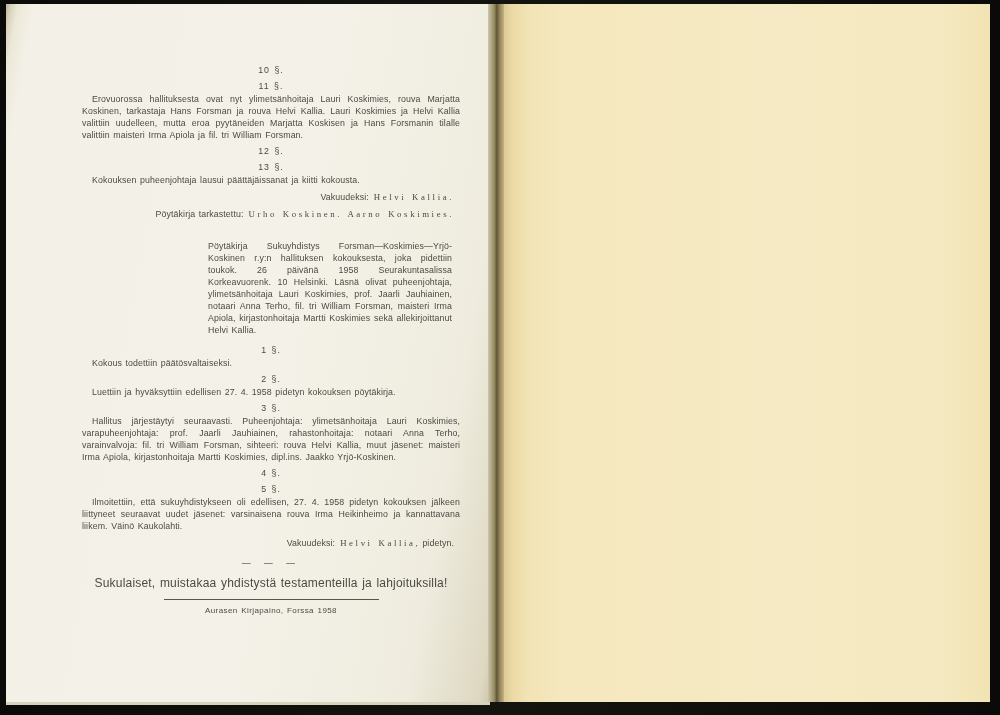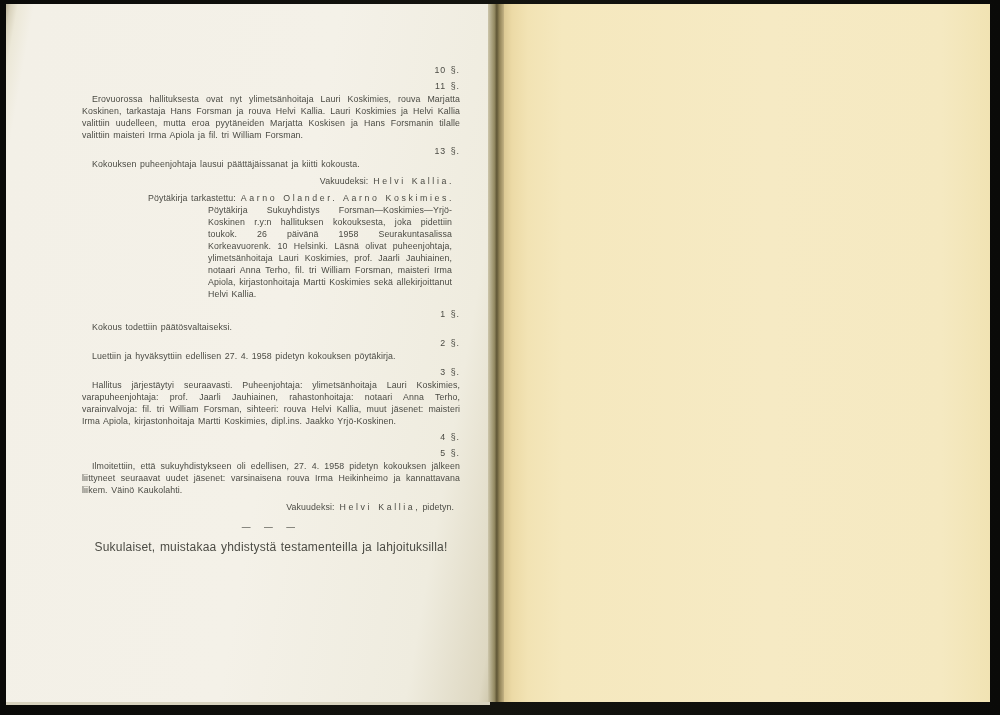--- a/index.html
+++ b/index.html
@@ -26,68 +26,70 @@
     position:absolute; left:504px; top:4px; width:486px; height:698px;
     background:linear-gradient(90deg,#dcc994 0px,#ecdaa6 8px,#f2e3b4 24px,#f5e8be 12%,#f6eac4 55%,#f5e9c1 90%,#f1e3b3 100%);
   }
 
   
   .text-left {
     position:absolute; left:76px; top:56px; width:378px;
     font-size:8.8px; line-height:12px; color:#4b4b44;
     word-spacing:1px; letter-spacing:0.1px;
   }
-  .text-left .mark { text-align:right; letter-spacing:1px; margin:4px 0 1px; }
+  .text-left .mark { text-align:center; letter-spacing:1px; margin:4px 0 1px; }
   .text-left .p { margin:0; text-align:justify; text-indent:10px; }
   .attest { text-align:right; padding-right:6px; margin:5px 0 0; }
-  .spaced { letter-spacing:2.6px; margin-left:5px; }
+  .spaced { letter-spacing:2.6px; margin-left:5px;font-family:Liberation Serif, serif; }
   .role { margin-left:2px; }
-  .minutes { margin:0 0 8px 126px; width:244px; text-align:justify; }
+  .minutes { margin:20px 0 8px 126px; width:244px; text-align:justify; }
   .sep { text-align:center; letter-spacing:5px; margin:8px 0 4px; }
   .slogan { text-align:center; font-size:12px; letter-spacing:0.2px; margin:8px 0 10px; white-space:nowrap; }
   .imprint-wrap { width:215px; margin:2px auto 0; border-top:1px solid #55554c; padding-top:5px; text-align:center; font-size:8px; letter-spacing:0.4px; }
 </style>
 </head>
 <body>
 
 <div class="scan">
 
   <div class="page-left">
     <div class="text-left">
       <div class="mark">10 §.</div>
       <div class="mark">11 §.</div>
       <p class="p">Erovuorossa hallituksesta ovat nyt ylimetsänhoitaja Lauri Koskimies, rouva Marjatta Koskinen, tarkastaja Hans Forsman ja rouva Helvi Kallia. Lauri Koskimies ja Helvi Kallia valittiin uudelleen, mutta eroa pyytäneiden Marjatta Koskisen ja Hans Forsmanin tilalle valittiin maisteri Irma Apiola ja fil. tri William Forsman.</p>
+      <div class="mark">12 §.</div>
       <div class="mark">13 §.</div>
       <p class="p">Kokouksen puheenjohtaja lausui päättäjäissanat ja kiitti kokousta.</p>
 
       <div class="attest">
         <span>Vakuudeksi:</span><span class="spaced">Helvi Kallia.</span>
       </div>
       <div class="attest">
-        <span>Pöytäkirja tarkastettu:</span><span class="spaced">Aarno Olander. Aarno Koskimies.</span>
+        <span>Pöytäkirja tarkastettu:</span><span class="spaced">Urho Koskinen. Aarno Koskimies.</span>
       </div>
 
       <p class="minutes">Pöytäkirja Sukuyhdistys Forsman—Koskimies—Yrjö-Koskinen r.y:n hallituksen kokouksesta, joka pidettiin toukok. 26 päivänä 1958 Seurakuntasalissa Korkeavuorenk. 10 Helsinki. Läsnä olivat puheenjohtaja, ylimetsänhoitaja Lauri Koskimies, prof. Jaarli Jauhiainen, notaari Anna Terho, fil. tri William Forsman, maisteri Irma Apiola, kirjastonhoitaja Martti Koskimies sekä allekirjoittanut Helvi Kallia.</p>
 
       <div class="mark">1 §.</div>
       <p class="p">Kokous todettiin päätösvaltaiseksi.</p>
       <div class="mark">2 §.</div>
       <p class="p">Luettiin ja hyväksyttiin edellisen 27. 4. 1958 pidetyn kokouksen pöytäkirja.</p>
       <div class="mark">3 §.</div>
       <p class="p">Hallitus järjestäytyi seuraavasti. Puheenjohtaja: ylimetsänhoitaja Lauri Koskimies, varapuheenjohtaja: prof. Jaarli Jauhiainen, rahastonhoitaja: notaari Anna Terho, varainvalvoja: fil. tri William Forsman, sihteeri: rouva Helvi Kallia, muut jäsenet: maisteri Irma Apiola, kirjastonhoitaja Martti Koskimies, dipl.ins. Jaakko Yrjö-Koskinen.</p>
       <div class="mark">4 §.</div>
       <div class="mark">5 §.</div>
       <p class="p">Ilmoitettiin, että sukuyhdistykseen oli edellisen, 27. 4. 1958 pidetyn kokouksen jälkeen liittyneet seuraavat uudet jäsenet: varsinaisena rouva Irma Heikinheimo ja kannattavana liikem. Väinö Kaukolahti.</p>
 
       <div class="attest">
         <span>Vakuudeksi:</span><span class="spaced">Helvi Kallia,</span><span class="role">pidetyn.</span>
       </div>
 
       <div class="sep">— — —</div>
       <div class="slogan">Sukulaiset, muistakaa yhdistystä testamenteilla ja lahjoituksilla!</div>
+      <div class="imprint-wrap">Aurasen Kirjapaino, Forssa 1958</div>
     </div>
   </div>
 
   <div class="gutter"></div>
 
   <div class="page-right">
     
   </div>
 
 </div>

